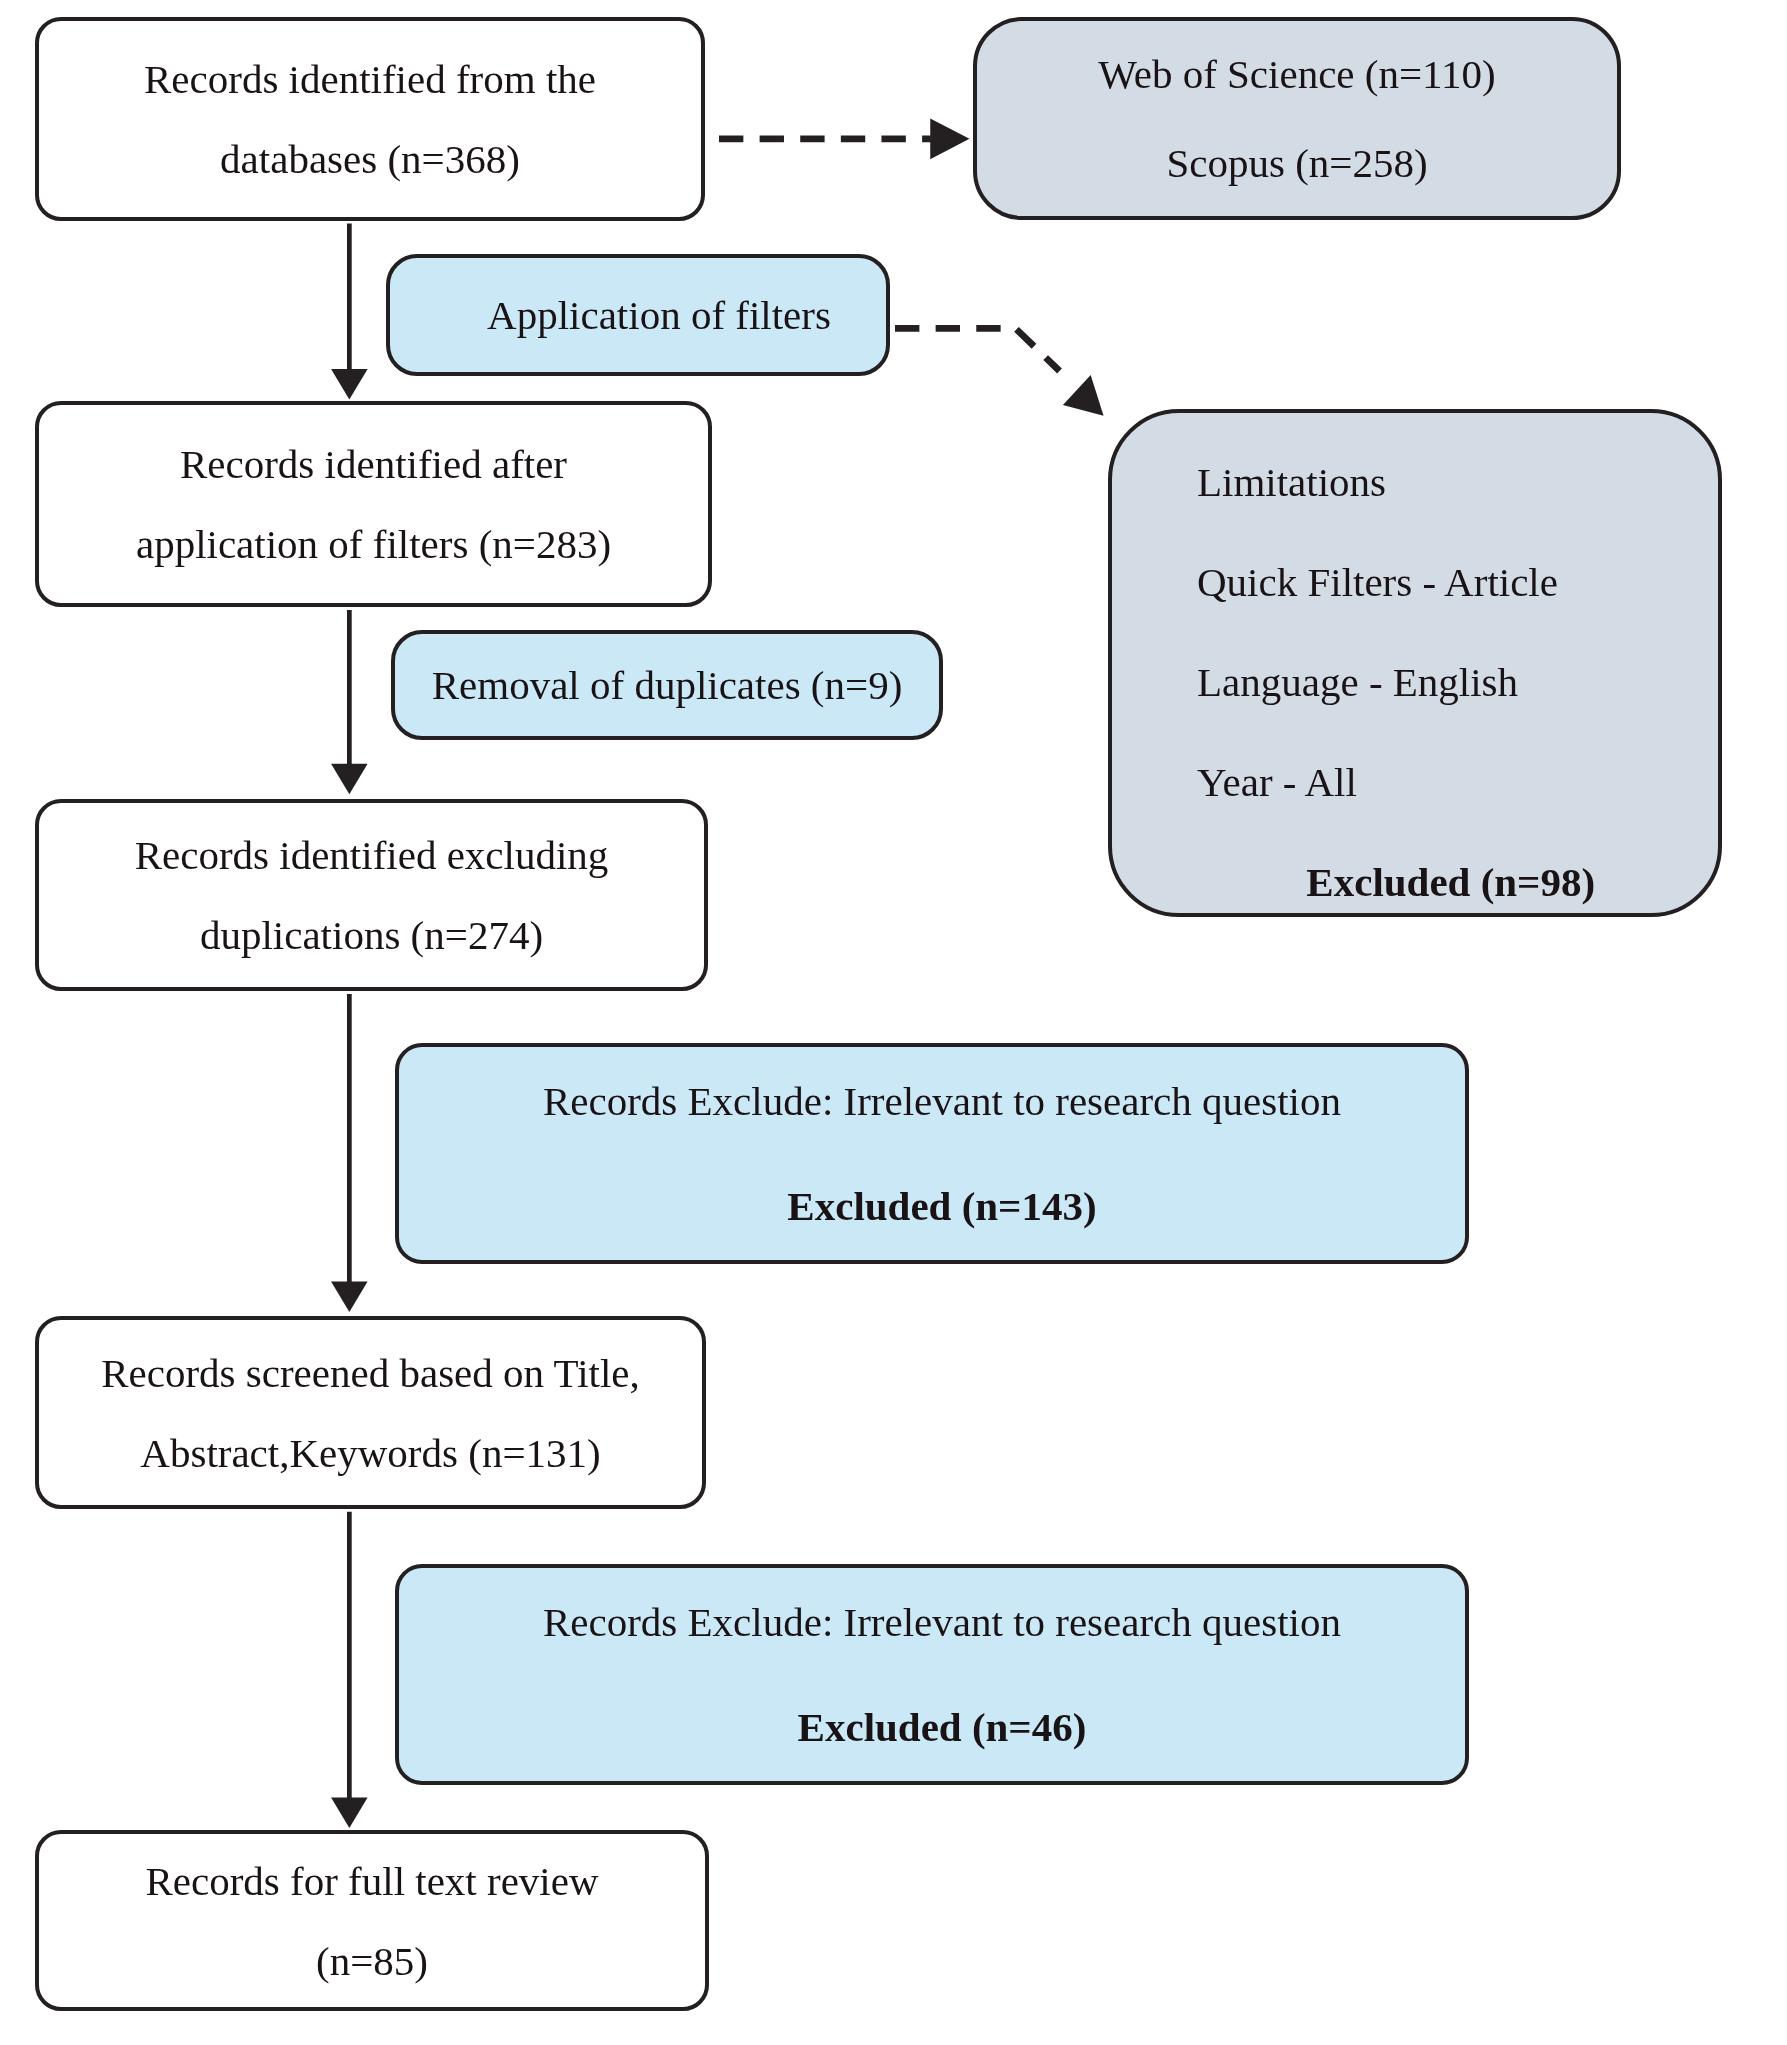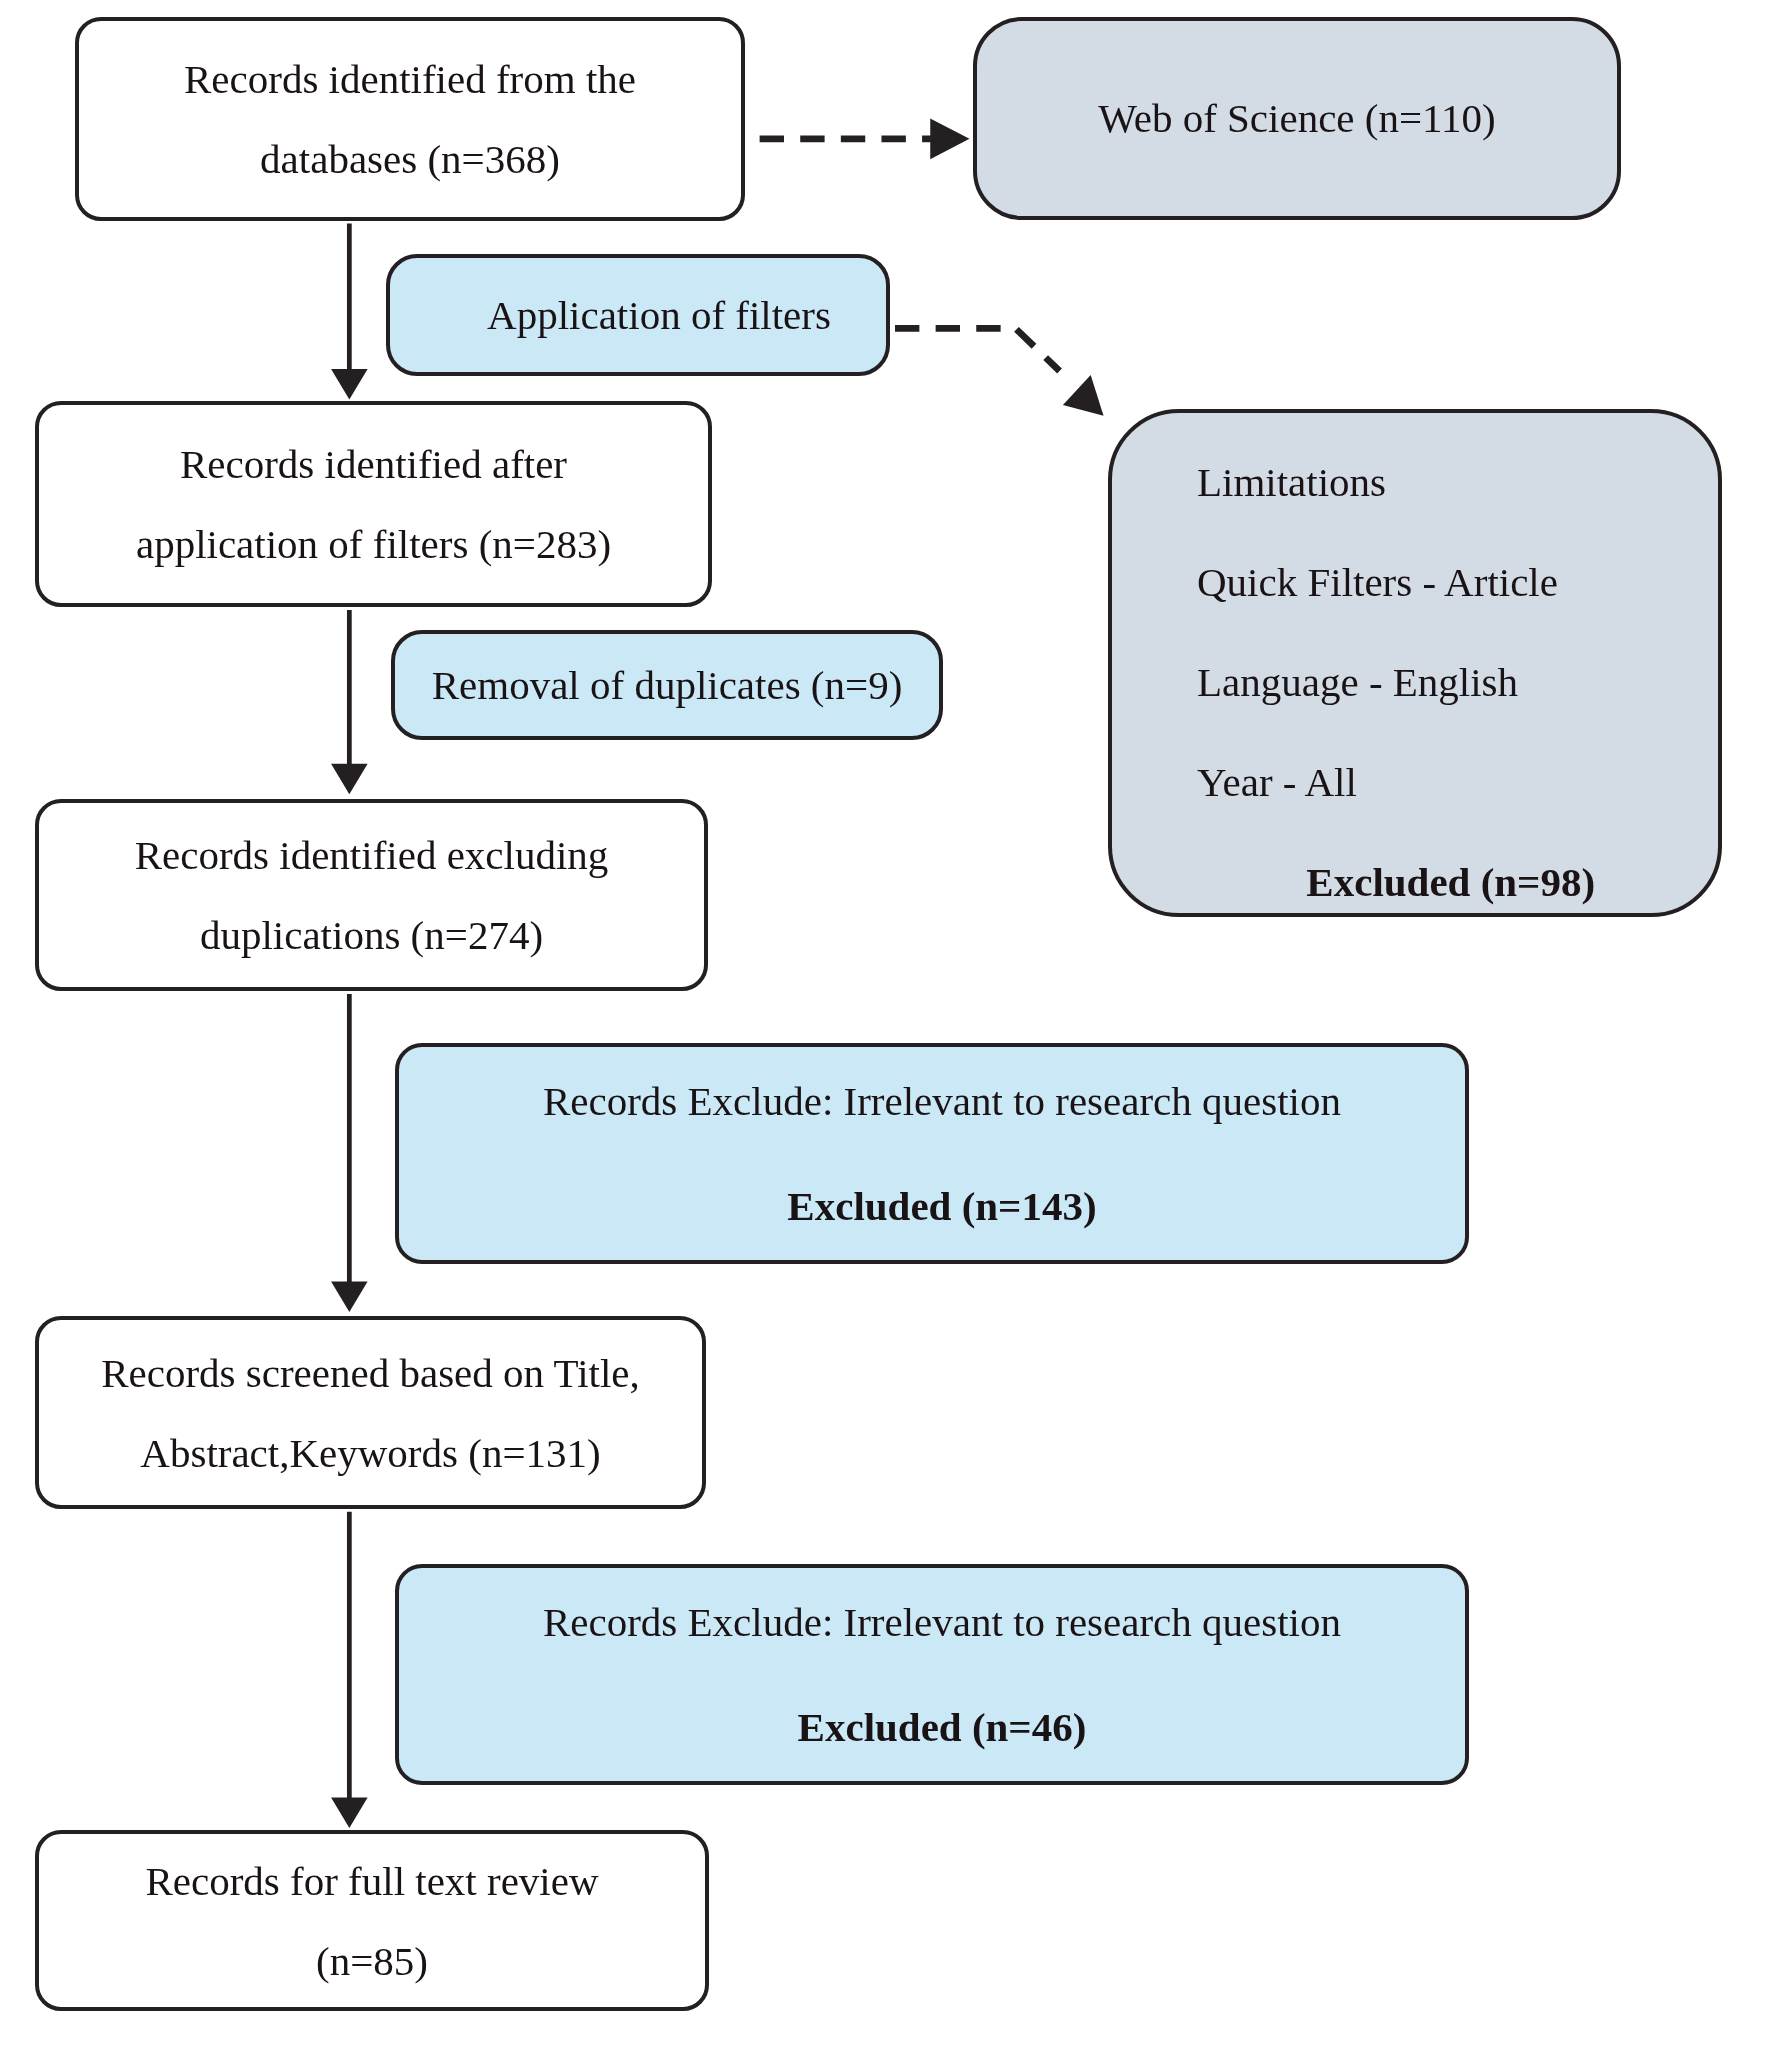--- a/index.html
+++ b/index.html
@@ -25,21 +25,21 @@
     align-items:center;
     justify-content:center;
     text-align:center;
     font-size:41px;
     line-height:80px;
   }
   .white-box  { background:#ffffff; border-radius:26px; }
   .blue-box   { background:#cbe8f7; border-radius:31px; }
   .gray-box   { background:#d3dce5; border-radius:49px; }
 
-  .b1 { left:35px;   top:17px;   width:670px;  height:204px;margin-left:40px; }
+  .b1 { left:35px;   top:17px;   width:670px;  height:204px; }
   .b2 { left:35px;   top:401px;  width:677px; height:206px; }
   .b3 { left:35px;   top:799px; width:673px;  height:192px; }
   .b4 { left:35px;   top:1316px; width:671px;  height:193px; }
   .b5 { left:35px;   top:1830px; width:674px;  height:181px; }
 
   .sources { left:973px; top:17px; width:648px; height:203px; line-height:89px; }
 
   .filters  { left:386px; top:254px; width:504px; height:122px;padding-left:42px; }
   .removal  { left:391px; top:630px; width:552px; height:110px; }
 
@@ -120,20 +120,21 @@
     <div>Abstract,Keywords (n=131)</div>
   </div>
 
   <div class="box white-box b5">
     <div>Records for full text review</div>
     <div>(n=85)</div>
   </div>
 
   <div class="box gray-box sources">
     <div>Web of Science (n=110)</div>
+    <div>Scopus (n=258)</div>
   </div>
 
   <div class="box blue-box filters">
     <div>Application of filters</div>
   </div>
 
   <div class="box blue-box removal">
     <div>Removal of duplicates (n=9)</div>
   </div>
 

